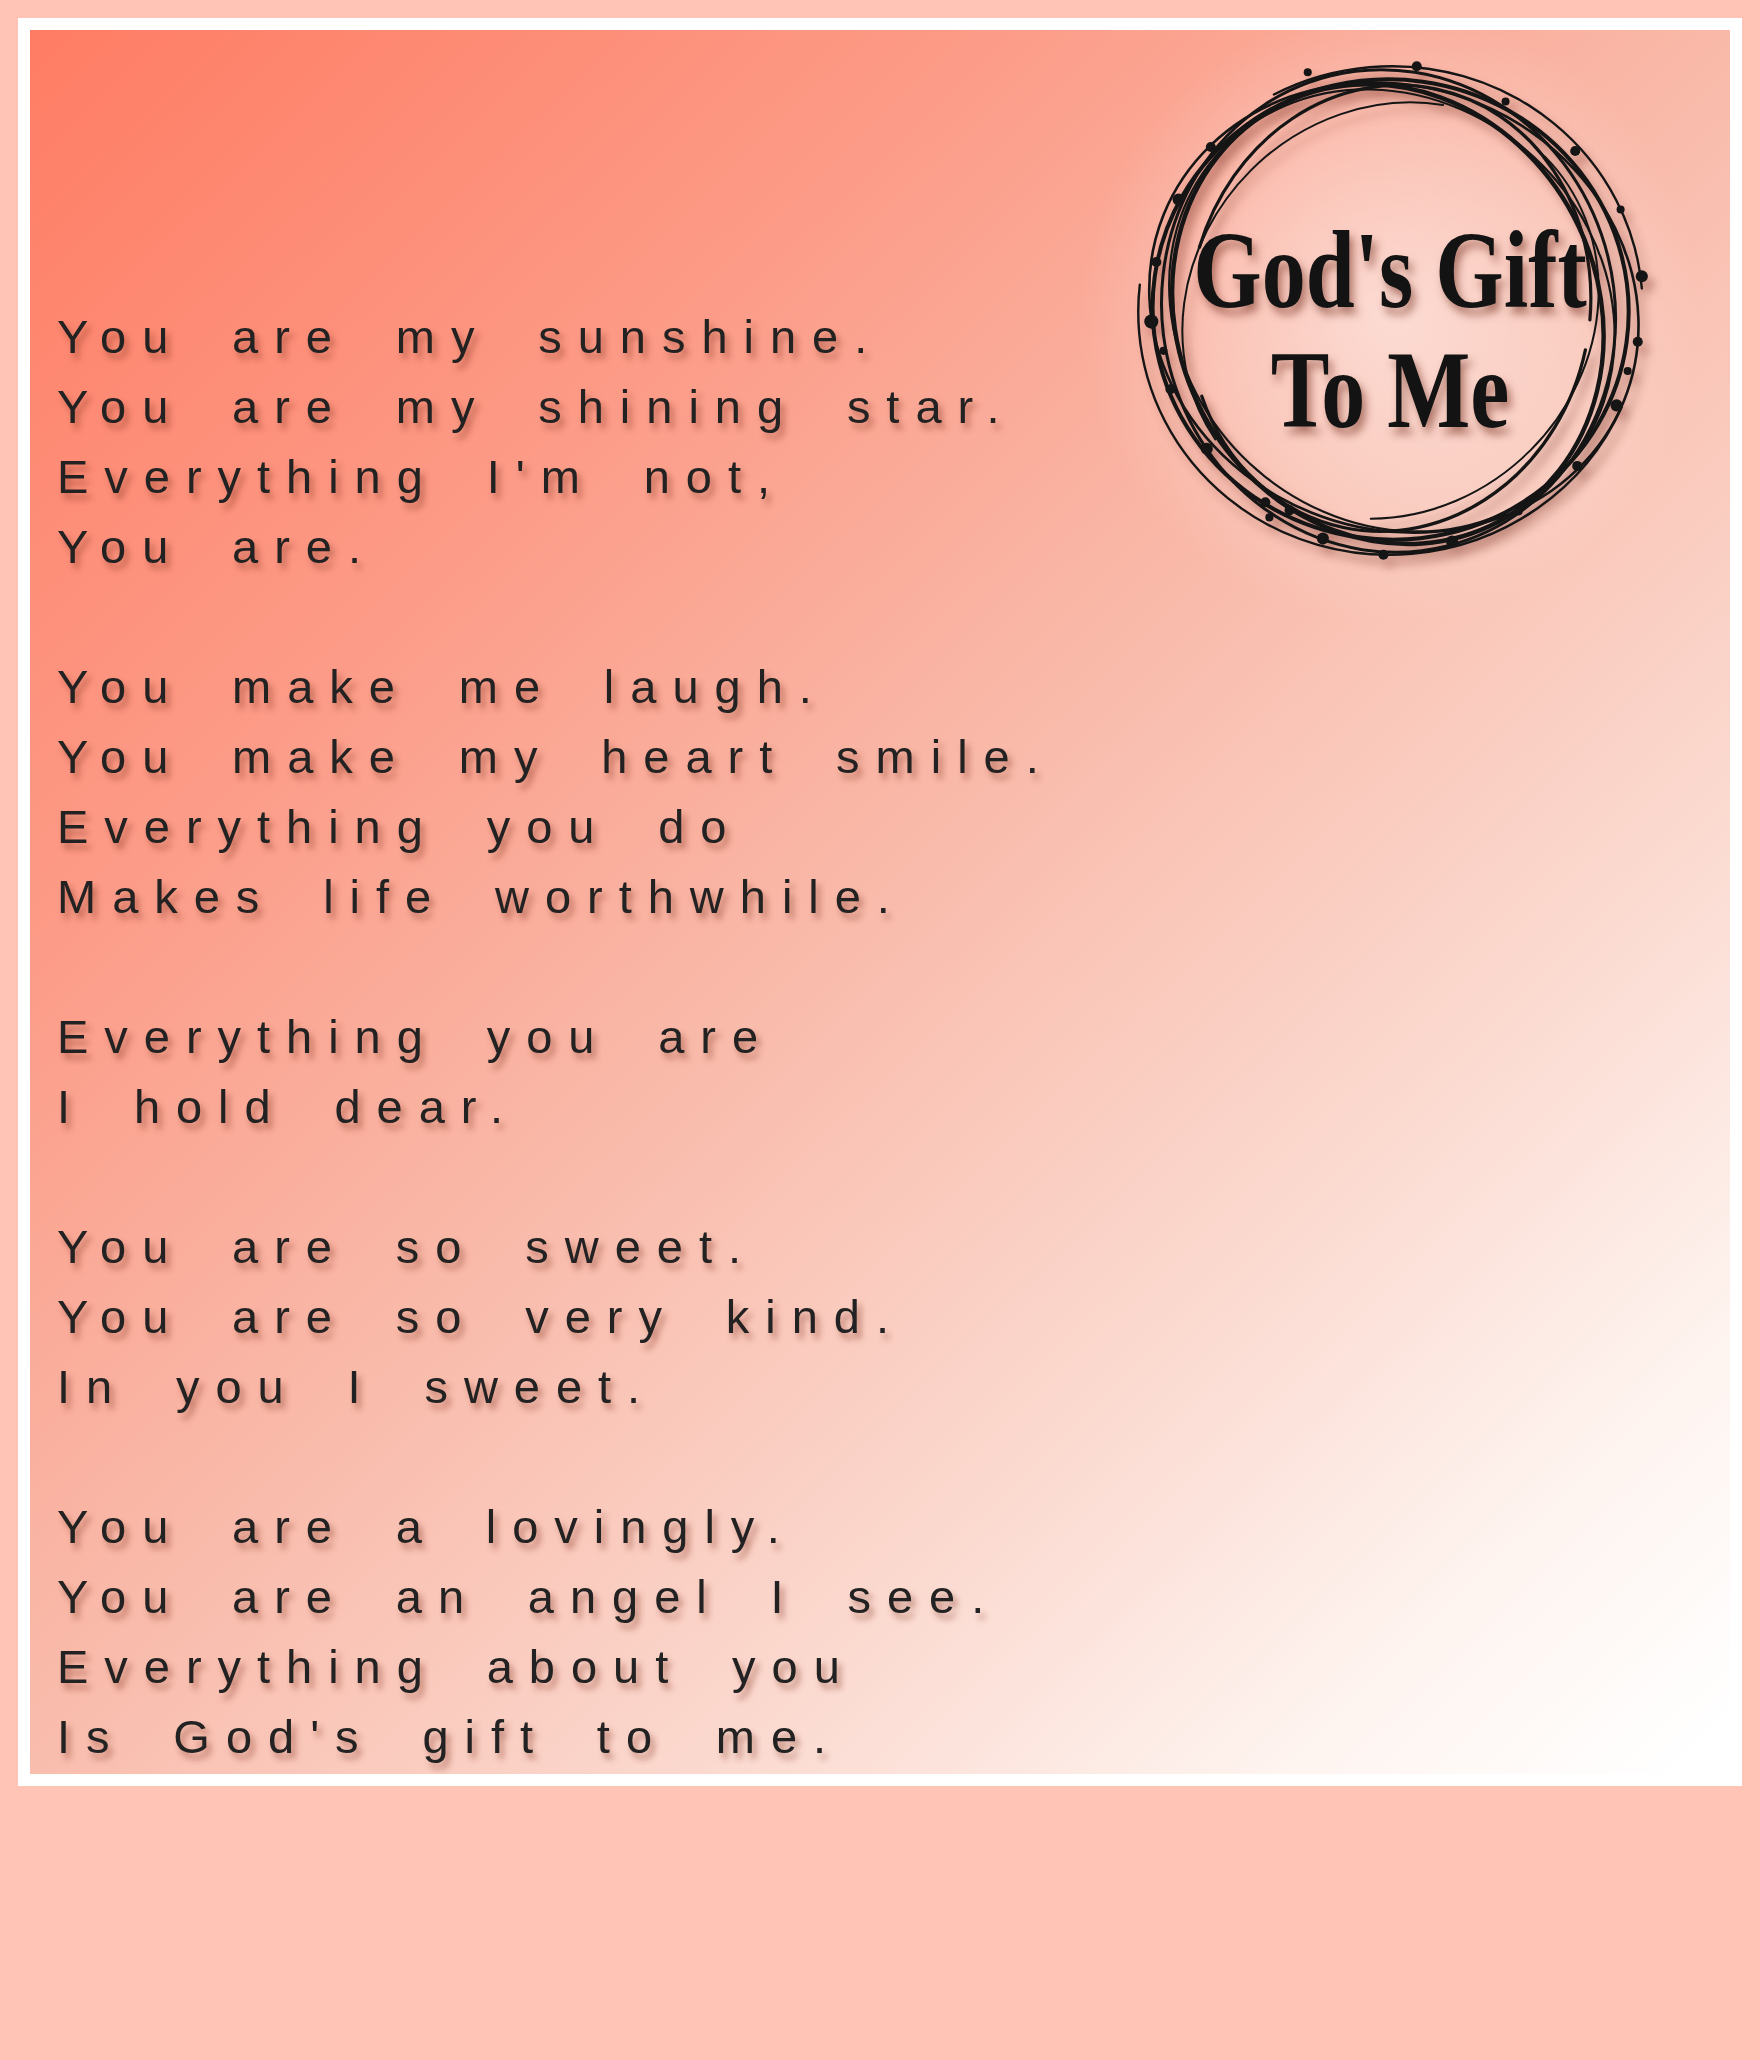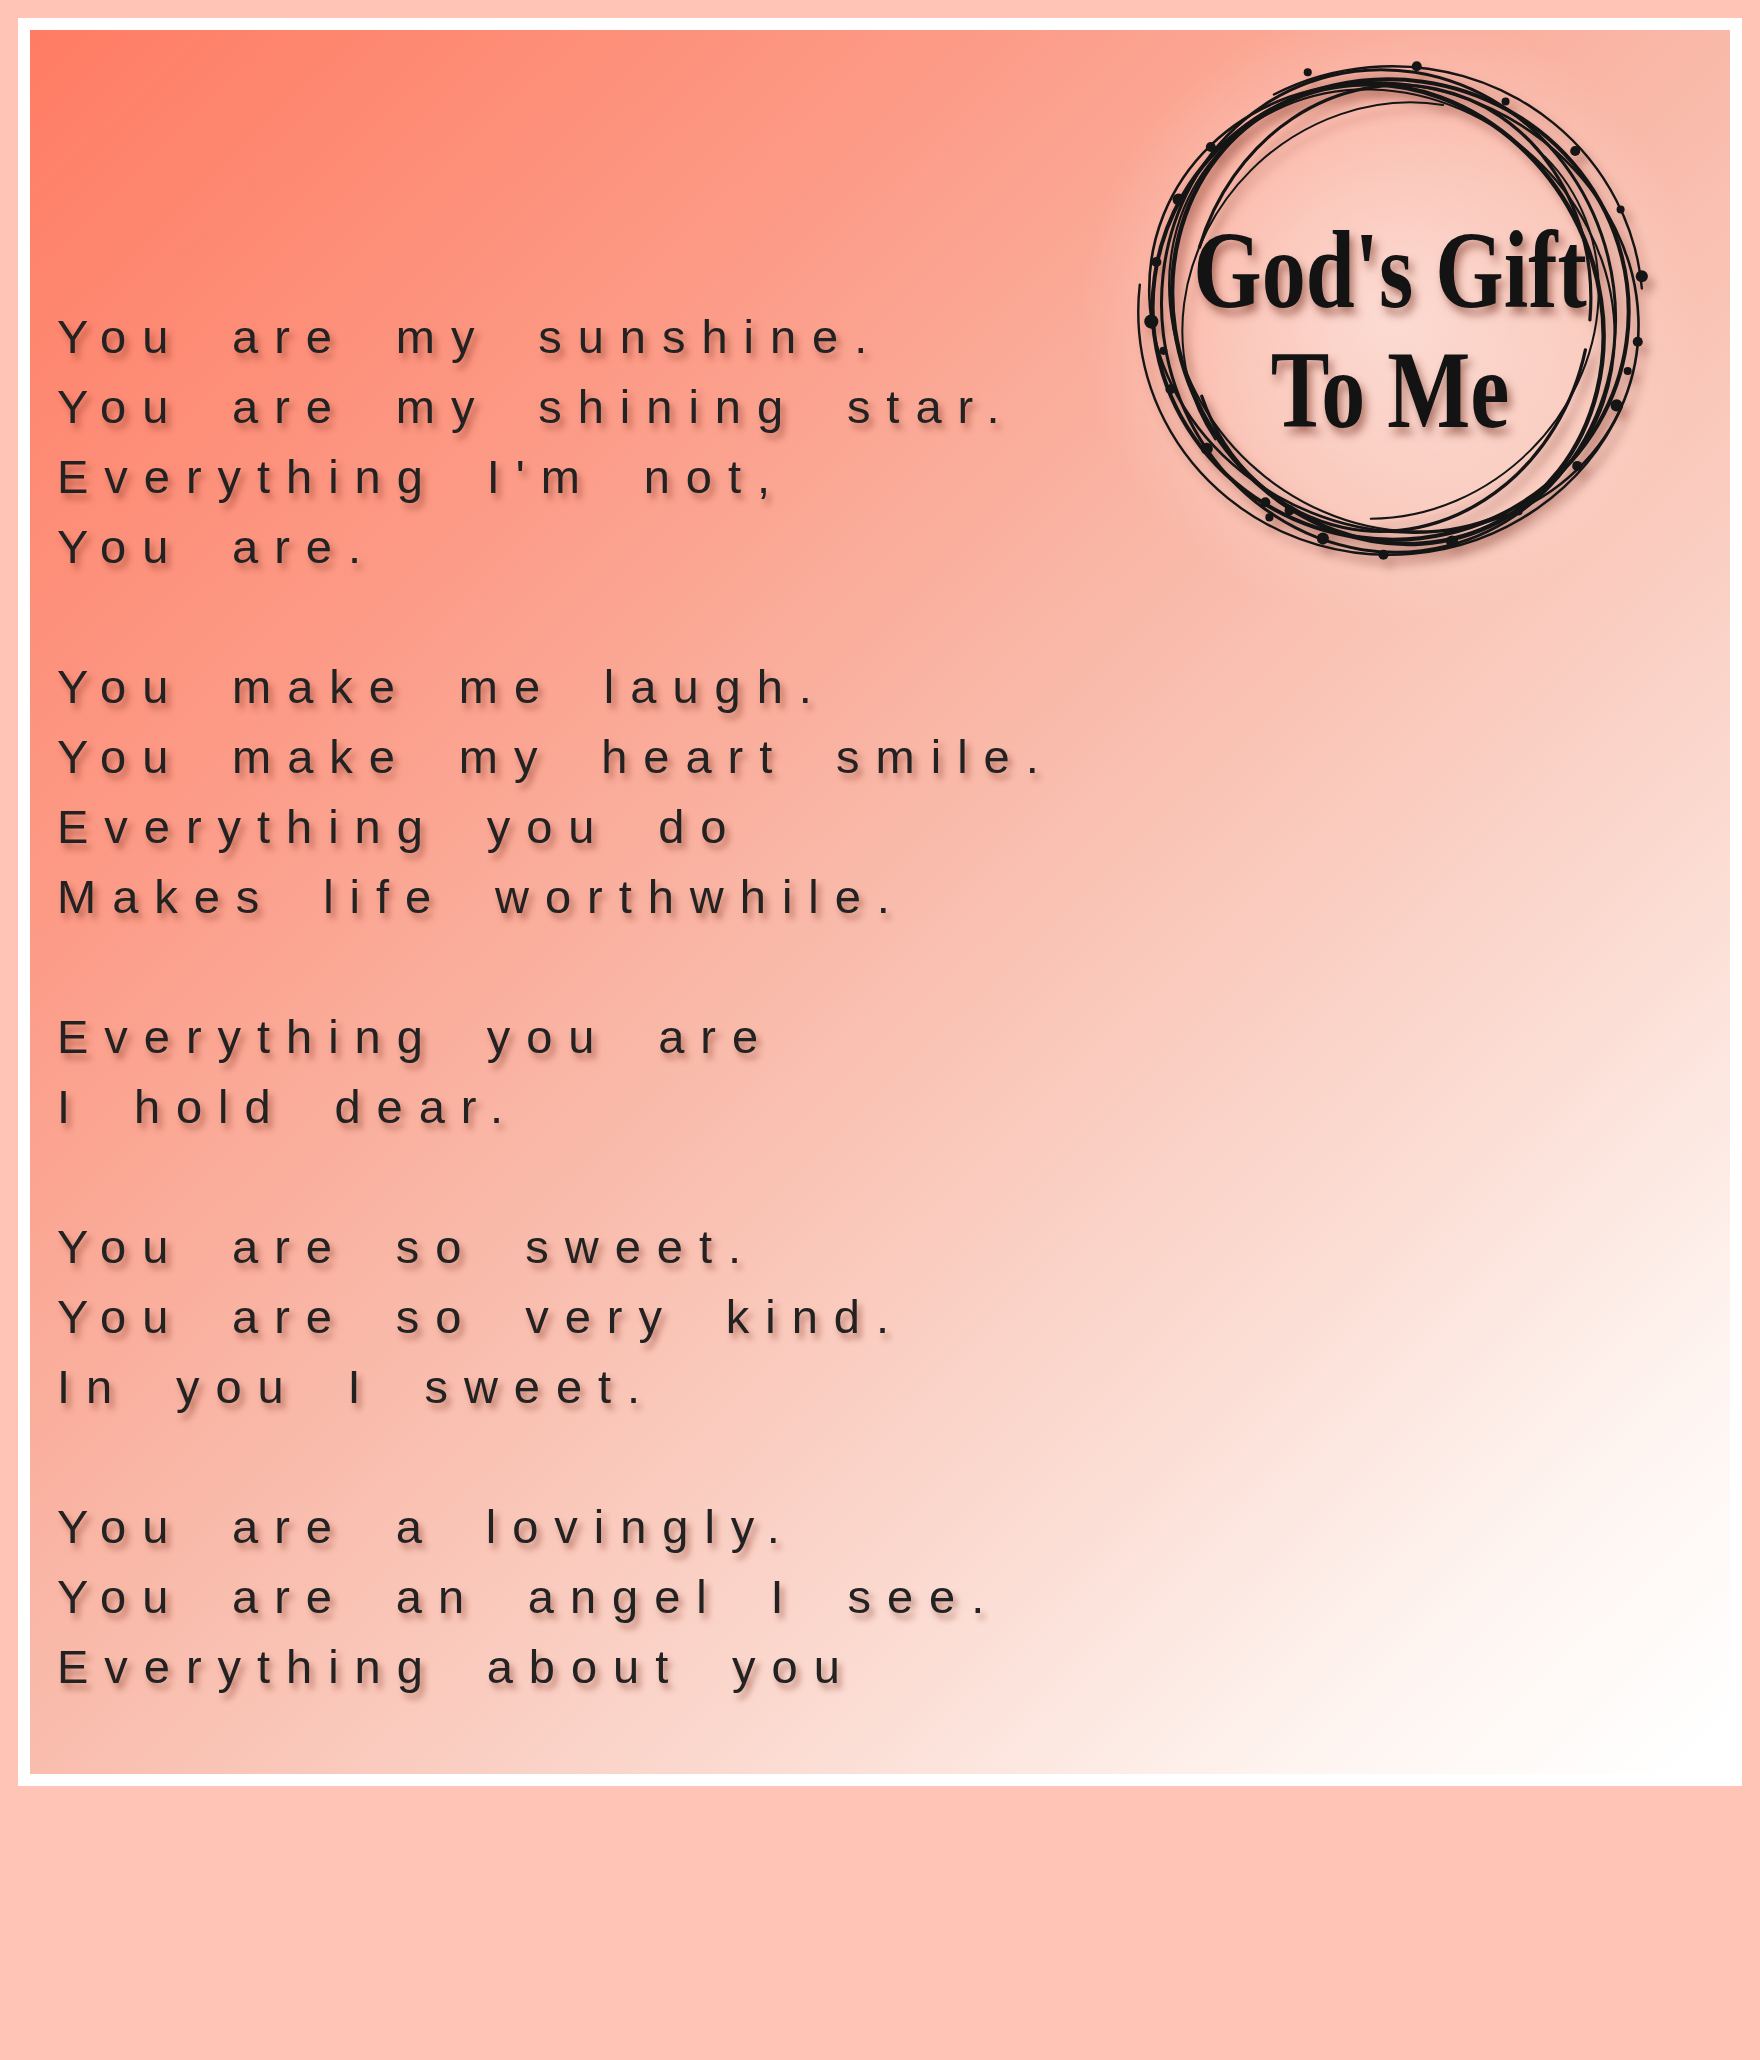--- a/index.html
+++ b/index.html
@@ -126,20 +126,21 @@
     </p>
     <p>
       <span class="pline">You are so sweet.</span>
       <span class="pline">You are so very kind.</span>
       <span class="pline">In you I sweet.</span>
     </p>
     <p>
       <span class="pline">You are a lovingly.</span>
       <span class="pline">You are an angel I see.</span>
       <span class="pline">Everything about you</span>
+      <span class="pline">Is God's gift to me.</span>
     </p>
   </div>
 
   <div class="attribution">Kerry R. DeVore</div>
 
   <div class="frame-white"></div>
   <div class="frame-pink"></div>
 
 </div>
 

